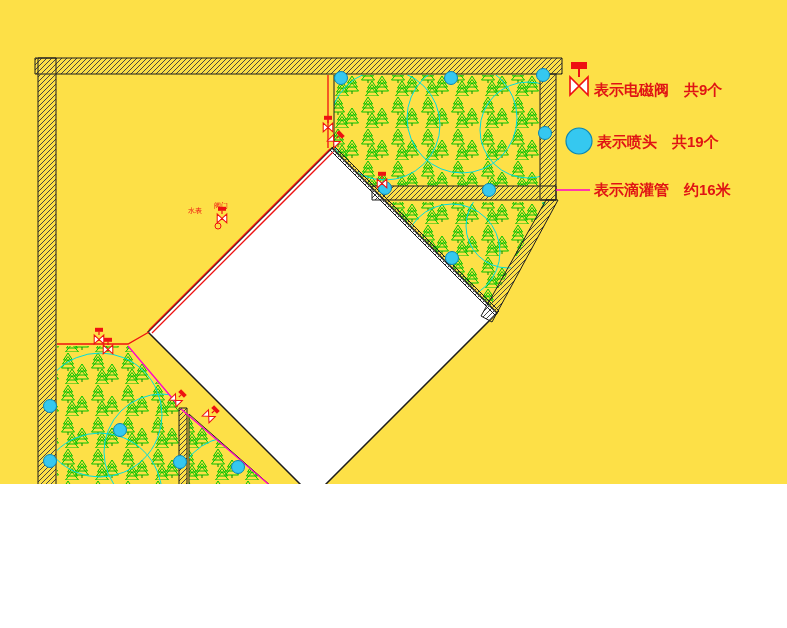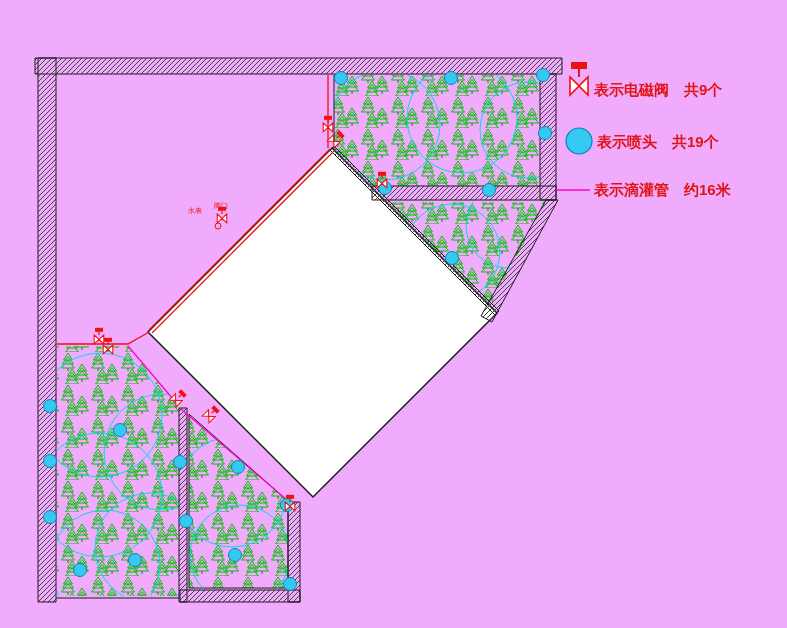--- a/index.html
+++ b/index.html
@@ -1,16 +1,16 @@
 <!DOCTYPE html>
 <html><head>
 <meta charset="utf-8">
 <style>
   html,body{margin:0;padding:0;background:#ffffff;}
-  .stage{position:relative;width:787px;height:628px;background:#f0abfc;overflow:hidden;
+  .stage{position:relative;width:787px;height:484px;background:#fde047;overflow:hidden;
          font-family:"Liberation Sans",sans-serif;}
   svg{display:block;}
   .legend-text{font-family:"Liberation Sans",sans-serif;font-size:15px;font-weight:700;fill:#e01414;}
 </style>
 </head>
 <body>
 
 <div class="stage">
   <svg width="787" height="628" viewBox="0 0 787 628">
     <defs id="plan-defs">

